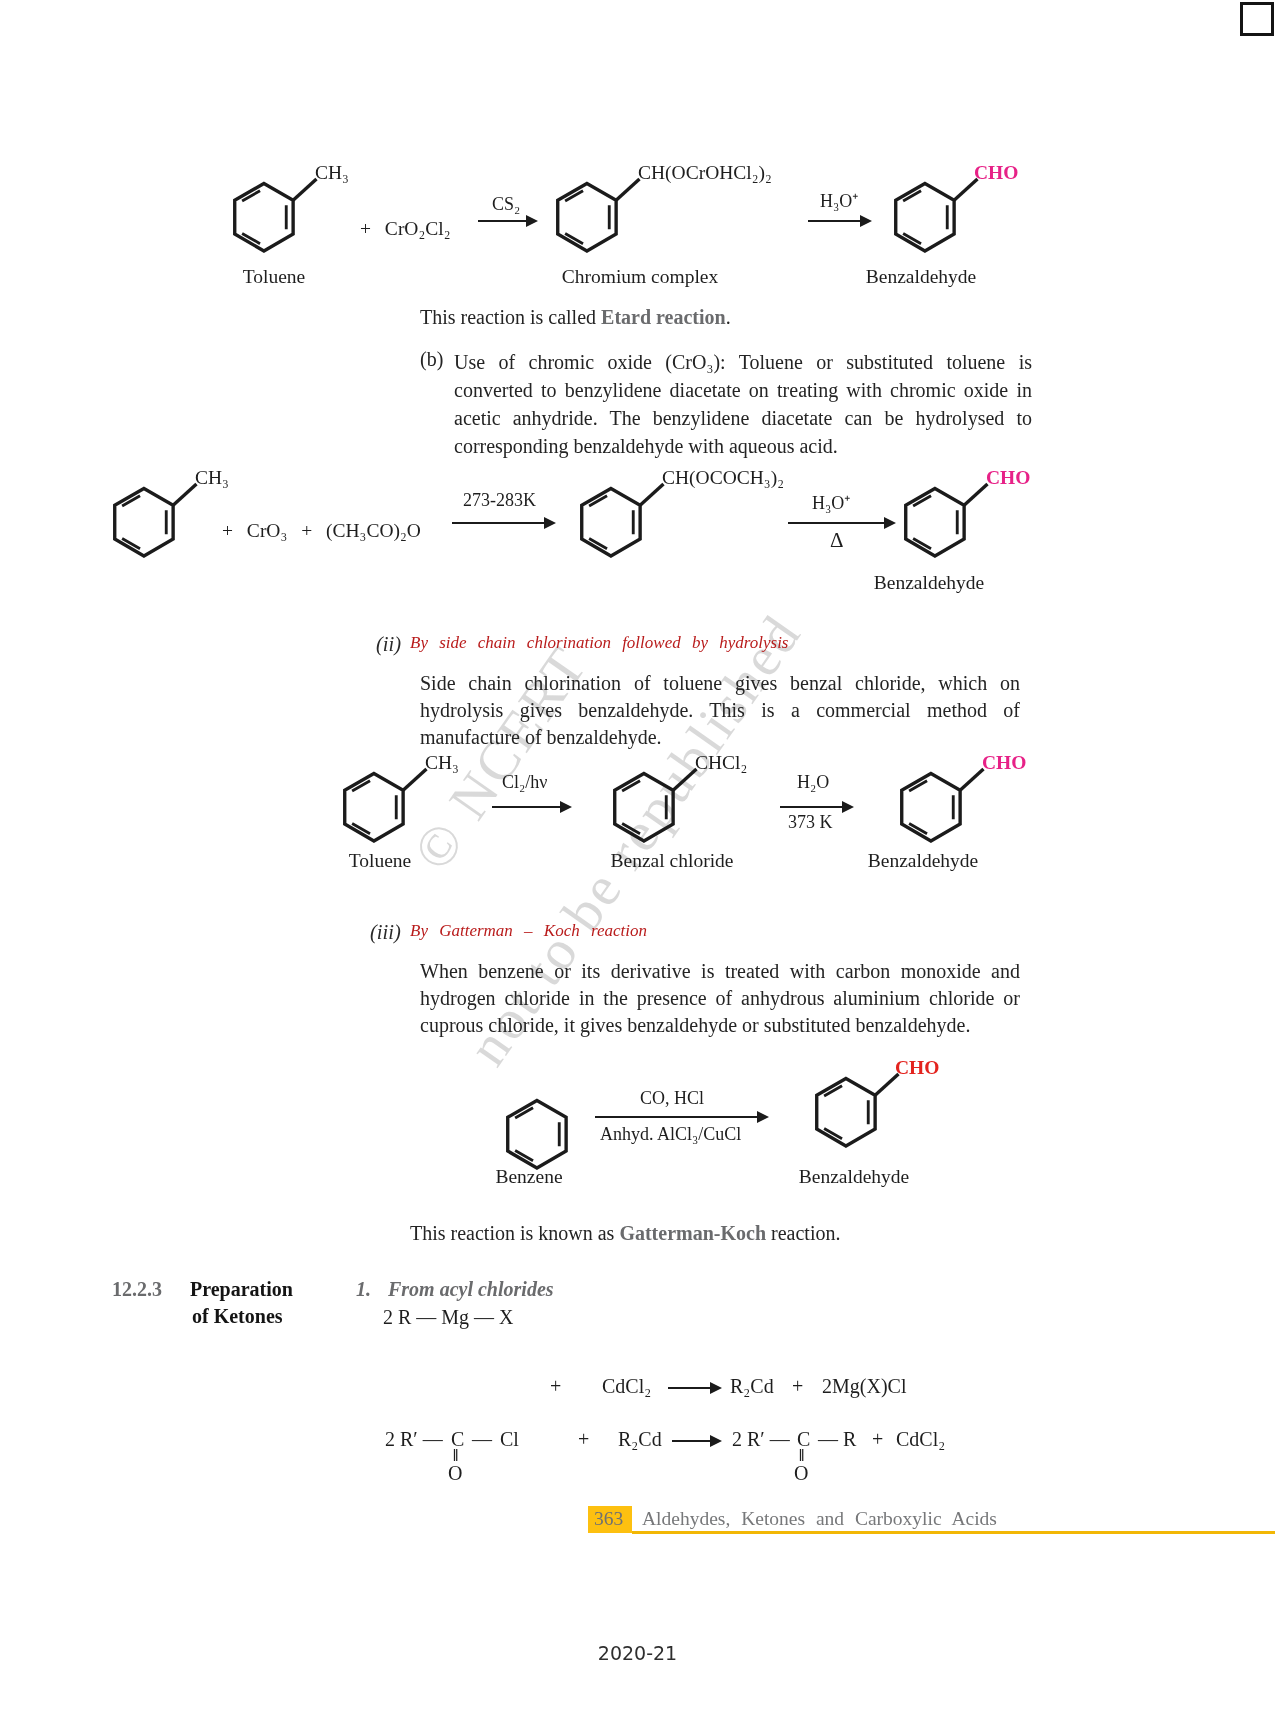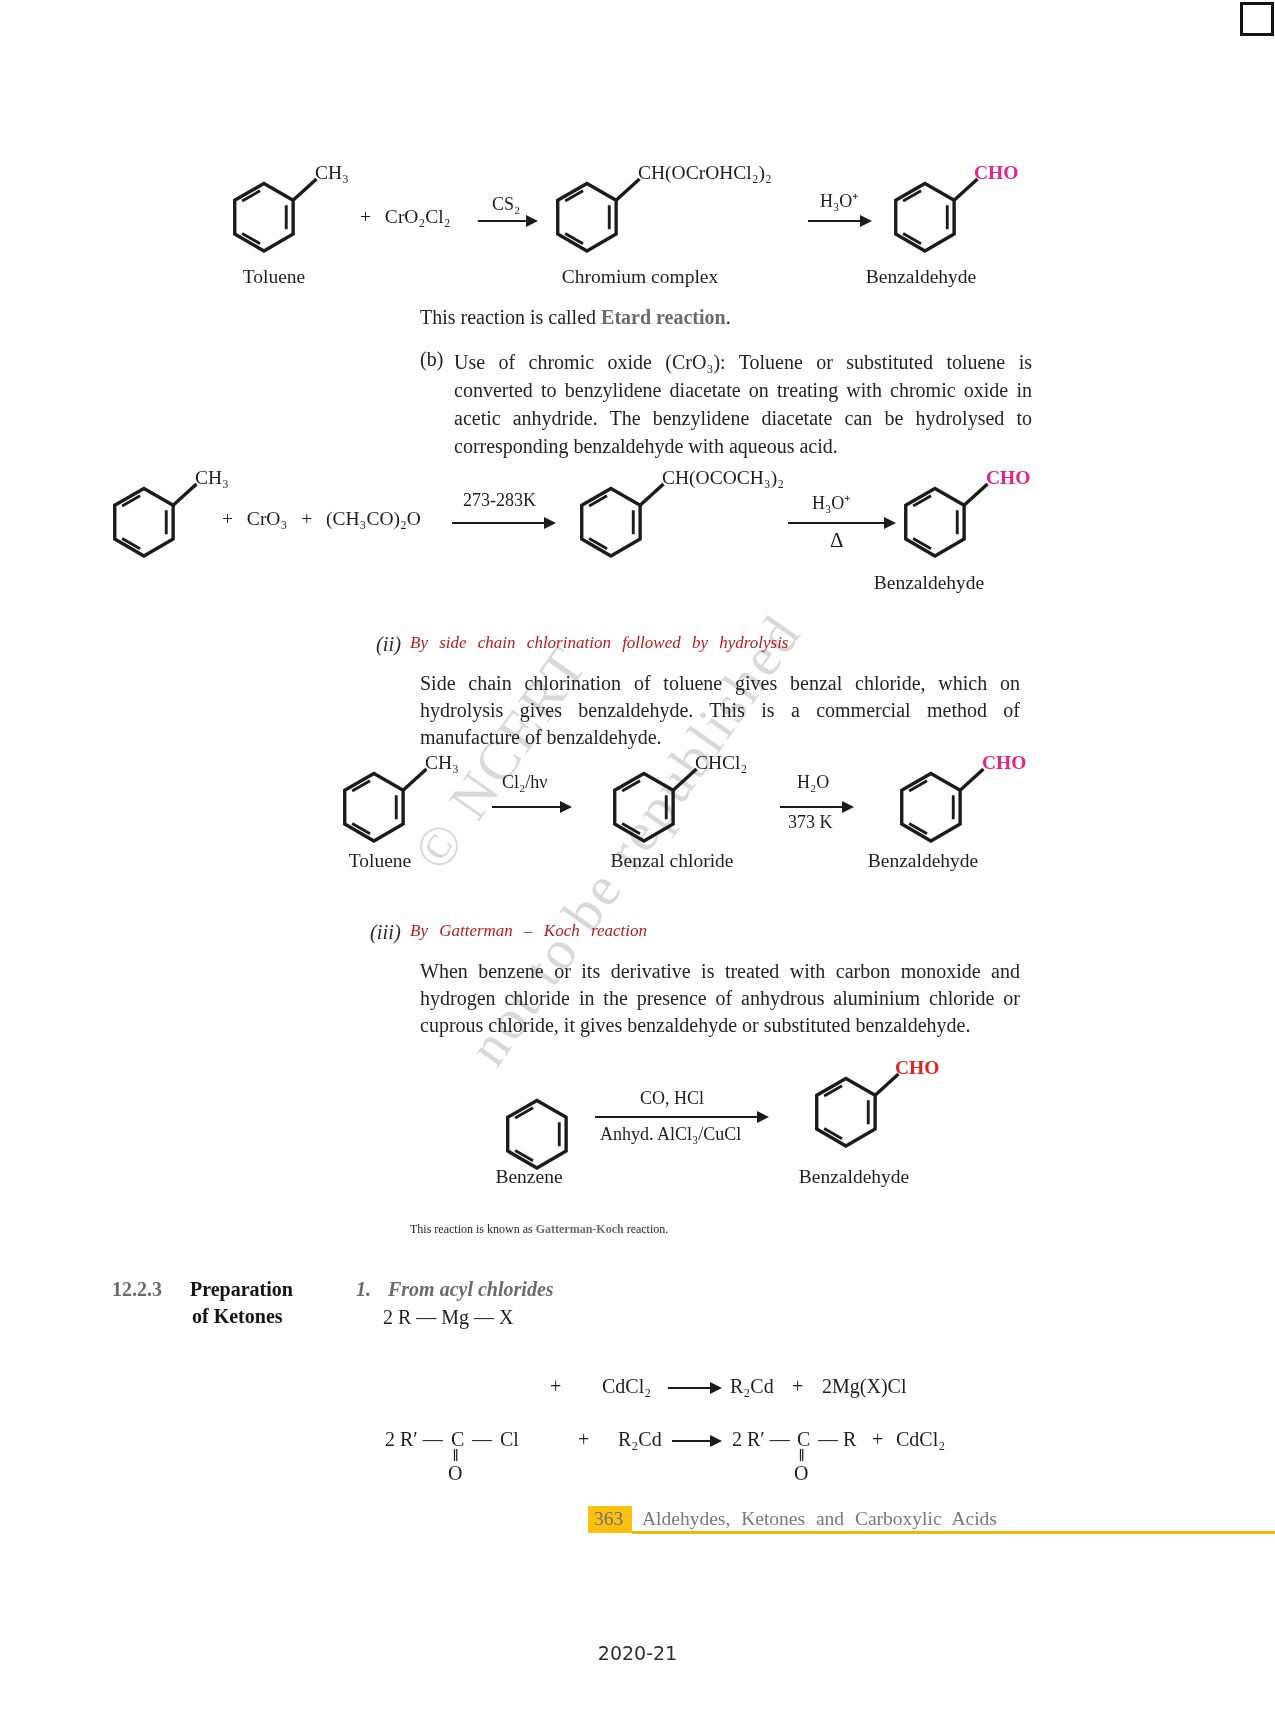--- a/index.html
+++ b/index.html
@@ -2,21 +2,21 @@
 <html><head>
 <meta charset="utf-8">
 <style>
   html,body{margin:0;padding:0;background:#ffffff;}
   #page{position:relative;width:1275px;height:1709px;background:#ffffff;
         font-family:"Liberation Serif",serif;color:#242424;overflow:hidden;}
   .abs{position:absolute;white-space:nowrap;}
   .para{position:absolute;white-space:normal;text-align:justify;font-size:20px;color:#242424;}
   .lh28{line-height:28px;} .lh27{line-height:27px;}
   .chem{font-size:19.5px;color:#1e1e1e;}
-  .wsp{word-spacing:9px;}
+  .wsp{word-spacing:9px;margin-top:12px;}
   .alabel{font-size:18px;color:#1e1e1e;}
   .name{font-size:19.5px;text-align:center;color:#1e1e1e;}
   .arrow{position:absolute;height:2.2px;background:#1b1b1b;}
   .arrow::after{content:"";position:absolute;right:-2px;top:-5.4px;width:0;height:0;
     border-left:12px solid #1b1b1b;border-top:6px solid transparent;border-bottom:6px solid transparent;}
   .magenta{color:#e72187;}
   .red{color:#e3231e;}
   .grayb{color:#6a6b6d;font-weight:bold;}
   .headnum{font-size:20.5px;font-style:italic;color:#2a2a2a;}
   .headtitle{font-size:17px;font-style:italic;color:#b91c1c;word-spacing:7px;font-family:Liberation Serif, serif;}
@@ -162,21 +162,21 @@
   <span class="abs alabel content" style="left:600px;top:1124px;">Anhyd. AlCl₃/CuCl</span>
 
   <svg class="struct content" style="left:807px;top:1055px;" width="109" height="104" viewBox="0 0 84 80">
     <path d="M30,18 L52.5,31 L52.5,57 L30,70 L7.5,57 L7.5,31 Z" fill="none" stroke="#1b1b1b" stroke-width="2.6"></path>
     <path d="M47.2,34.8 L47.2,53.2 M27,64.4 L13.2,56.5 M13.2,31.6 L27,23.6" stroke="#1b1b1b" stroke-width="2.2" fill="none"></path>
     <path d="M52.5,31 L70.5,14.5" stroke="#1b1b1b" stroke-width="2.6"></path>
   </svg>
   <span class="abs chem red content" style="left:895px;top:1057px;font-weight:bold;">CHO</span>
   <div class="abs name content" style="left:788px;top:1166px;width:132px;">Benzaldehyde</div>
 
-  <div class="abs content" style="left:410px;top:1222px;font-size:12px;">
+  <div class="abs content" style="left:410px;top:1222px;font-size:20px;">
     <span>This reaction is known as </span><span class="grayb">Gatterman-Koch</span><span> reaction.</span>
   </div>
 
   <span class="abs secnum content" style="left:112px;top:1278px;">12.2.3</span>
   <span class="abs sectitle content" style="left:190px;top:1278px;">Preparation</span>
   <span class="abs sectitle content" style="left:192px;top:1305px;">of Ketones</span>
 
   <span class="abs methodhead content" style="left:356px;top:1278px;">1.</span>
   <span class="abs methodhead content" style="left:388px;top:1278px;">From acyl chlorides</span>
 

